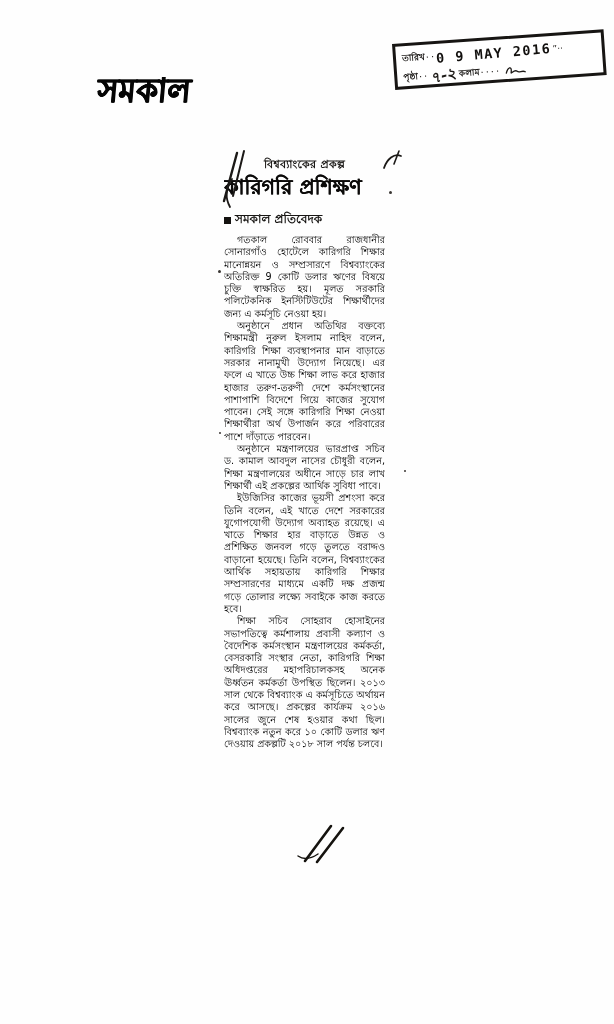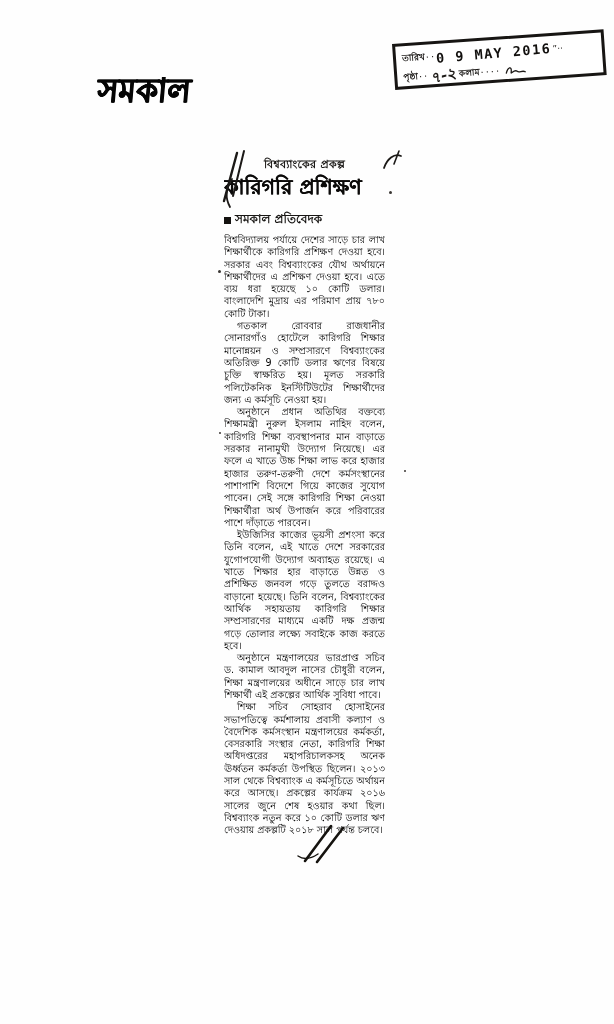--- a/index.html
+++ b/index.html
@@ -95,25 +95,24 @@
   <div class="article">
     <div class="kicker">বিশ্বব্যাংকের প্রকল্প</div>
     <h1 class="headline">
       <div>কারিগরি প্রশিক্ষণ</div>
     </h1>
     <div class="byline">
       <span class="byline-bullet"></span>
       <span>সমকাল প্রতিবেদক</span>
     </div>
     <div class="body-text">
-      <p class="first">বিশ্ববিদ্যালয় পর্যায়ে দেশের সাড়ে চার লাখ শিক্ষার্থীকে কারিগরি প্রশিক্ষণ দেওয়া হবে। সরকার এবং বিশ্বব্যাংকের যৌথ অর্থায়নে শিক্ষার্থীদের এ প্রশিক্ষণ দেওয়া হবে। এতে ব্যয় ধরা হয়েছে ১০ কোটি ডলার। বাংলাদেশি মুদ্রায় এর পরিমাণ প্রায় ৭৮০ কোটি টাকা।</p>
       <p>গতকাল রোববার রাজধানীর সোনারগাঁও হোটেলে কারিগরি শিক্ষার মানোন্নয়ন ও সম্প্রসারণে বিশ্বব্যাংকের অতিরিক্ত 9 কোটি ডলার ঋণের বিষয়ে চুক্তি স্বাক্ষরিত হয়। মূলত সরকারি পলিটেকনিক ইনস্টিটিউটের শিক্ষার্থীদের জন্য এ কর্মসূচি নেওয়া হয়।</p>
       <p>অনুষ্ঠানে প্রধান অতিথির বক্তব্যে শিক্ষামন্ত্রী নুরুল ইসলাম নাহিদ বলেন, কারিগরি শিক্ষা ব্যবস্থাপনার মান বাড়াতে সরকার নানামুখী উদ্যোগ নিয়েছে। এর ফলে এ খাতে উচ্চ শিক্ষা লাভ করে হাজার হাজার তরুণ-তরুণী দেশে কর্মসংস্থানের পাশাপাশি বিদেশে গিয়ে কাজের সুযোগ পাবেন। সেই সঙ্গে কারিগরি শিক্ষা নেওয়া শিক্ষার্থীরা অর্থ উপার্জন করে পরিবারের পাশে দাঁড়াতে পারবেন।</p>
+      <p>অনুষ্ঠানে মন্ত্রণালয়ের ভারপ্রাপ্ত সচিব ড. কামাল আবদুল নাসের চৌধুরী বলেন, শিক্ষা মন্ত্রণালয়ের অধীনে সাড়ে চার লাখ শিক্ষার্থী এই প্রকল্পের আর্থিক সুবিধা পাবে।</p>
       <p>ইউজিসির কাজের ভূয়সী প্রশংসা করে তিনি বলেন, এই খাতে দেশে সরকারের যুগোপযোগী উদ্যোগ অব্যাহত রয়েছে। এ খাতে শিক্ষার হার বাড়াতে উন্নত ও প্রশিক্ষিত জনবল গড়ে তুলতে বরাদ্দও বাড়ানো হয়েছে। তিনি বলেন, বিশ্বব্যাংকের আর্থিক সহায়তায় কারিগরি শিক্ষার সম্প্রসারণের মাধ্যমে একটি দক্ষ প্রজন্ম গড়ে তোলার লক্ষ্যে সবাইকে কাজ করতে হবে।</p>
-      <p>অনুষ্ঠানে মন্ত্রণালয়ের ভারপ্রাপ্ত সচিব ড. কামাল আবদুল নাসের চৌধুরী বলেন, শিক্ষা মন্ত্রণালয়ের অধীনে সাড়ে চার লাখ শিক্ষার্থী এই প্রকল্পের আর্থিক সুবিধা পাবে।</p>
       <p>শিক্ষা সচিব সোহরাব হোসাইনের সভাপতিত্বে কর্মশালায় প্রবাসী কল্যাণ ও বৈদেশিক কর্মসংস্থান মন্ত্রণালয়ের কর্মকর্তা, বেসরকারি সংস্থার নেতা, কারিগরি শিক্ষা অধিদপ্তরের মহাপরিচালকসহ অনেক ঊর্ধ্বতন কর্মকর্তা উপস্থিত ছিলেন। ২০১৩ সাল থেকে বিশ্বব্যাংক এ কর্মসূচিতে অর্থায়ন করে আসছে। প্রকল্পের কার্যক্রম ২০১৬ সালের জুনে শেষ হওয়ার কথা ছিল। বিশ্বব্যাংক নতুন করে ১০ কোটি ডলার ঋণ দেওয়ায় প্রকল্পটি ২০১৮ সাল পর্যন্ত চলবে।</p>
     </div>
   </div>
 
   <svg class="pen-marks" width="614" height="1024" viewBox="0 0 614 1024">
 
     <g>
       <path d="M237,153 L224,201" fill="none" stroke="#1b1917" stroke-width="2.4" stroke-linecap="round"></path>
       <path d="M244,151 L233,196" fill="none" stroke="#1b1917" stroke-width="2" stroke-linecap="round"></path>
     </g>

